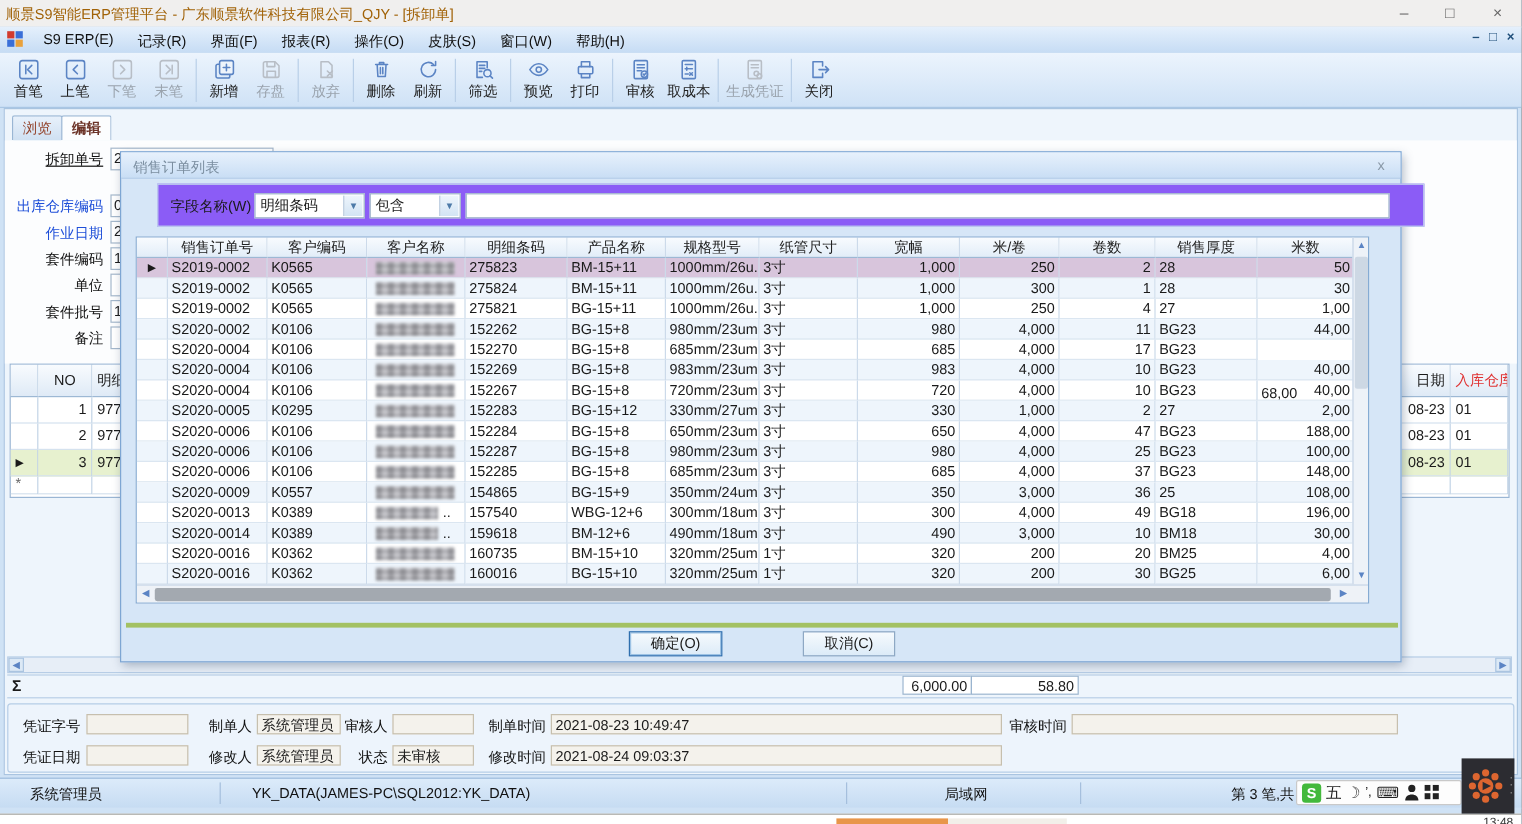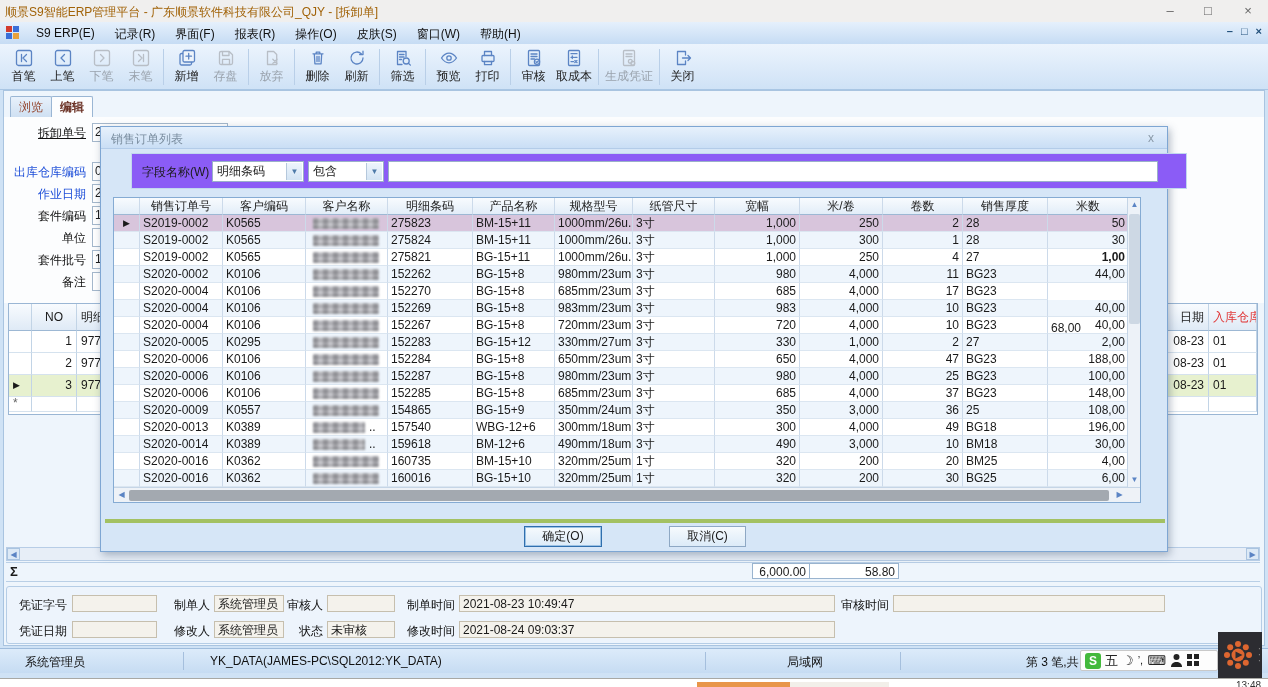--- a/index.html
+++ b/index.html
@@ -533,21 +533,21 @@
             <span class="t-cell" style="width: 83px;">K0565</span>
             <span class="t-cell" style="width: 82px;"><span class="blur-blob" style="display: inline-block; width: 66px; vertical-align: top;"></span></span>
             <span class="t-cell" style="width: 85px;">275821</span>
             <span class="t-cell" style="width: 82px;">BG-15+11</span>
             <span class="t-cell" style="width: 78px;">1000mm/26u...</span>
             <span class="t-cell" style="width: 82px;">3寸</span>
             <span class="t-cell" style="width: 85px; text-align: right;">1,000</span>
             <span class="t-cell" style="width: 83px; text-align: right;">250</span>
             <span class="t-cell" style="width: 80px; text-align: right;">4</span>
             <span class="t-cell" style="width: 85px;">27</span>
-            <span class="t-cell" style="width: 81px; text-align: right; font-weight: bold;">1,00</span>
+            <span class="t-cell" style="width: 81px; text-align: right;">1,00</span>
           </div>
           <div class="t-row alt">
             <span class="t-cell" style="width: 26px; text-align: center; font-size: 9px;"></span>
             <span class="t-cell" style="width: 83px;">S2020-0002</span>
             <span class="t-cell" style="width: 83px;">K0106</span>
             <span class="t-cell" style="width: 82px;"><span class="blur-blob" style="display: inline-block; width: 66px; vertical-align: top;"></span></span>
             <span class="t-cell" style="width: 85px;">152262</span>
             <span class="t-cell" style="width: 82px;">BG-15+8</span>
             <span class="t-cell" style="width: 78px;">980mm/23um...</span>
             <span class="t-cell" style="width: 82px;">3寸</span>

